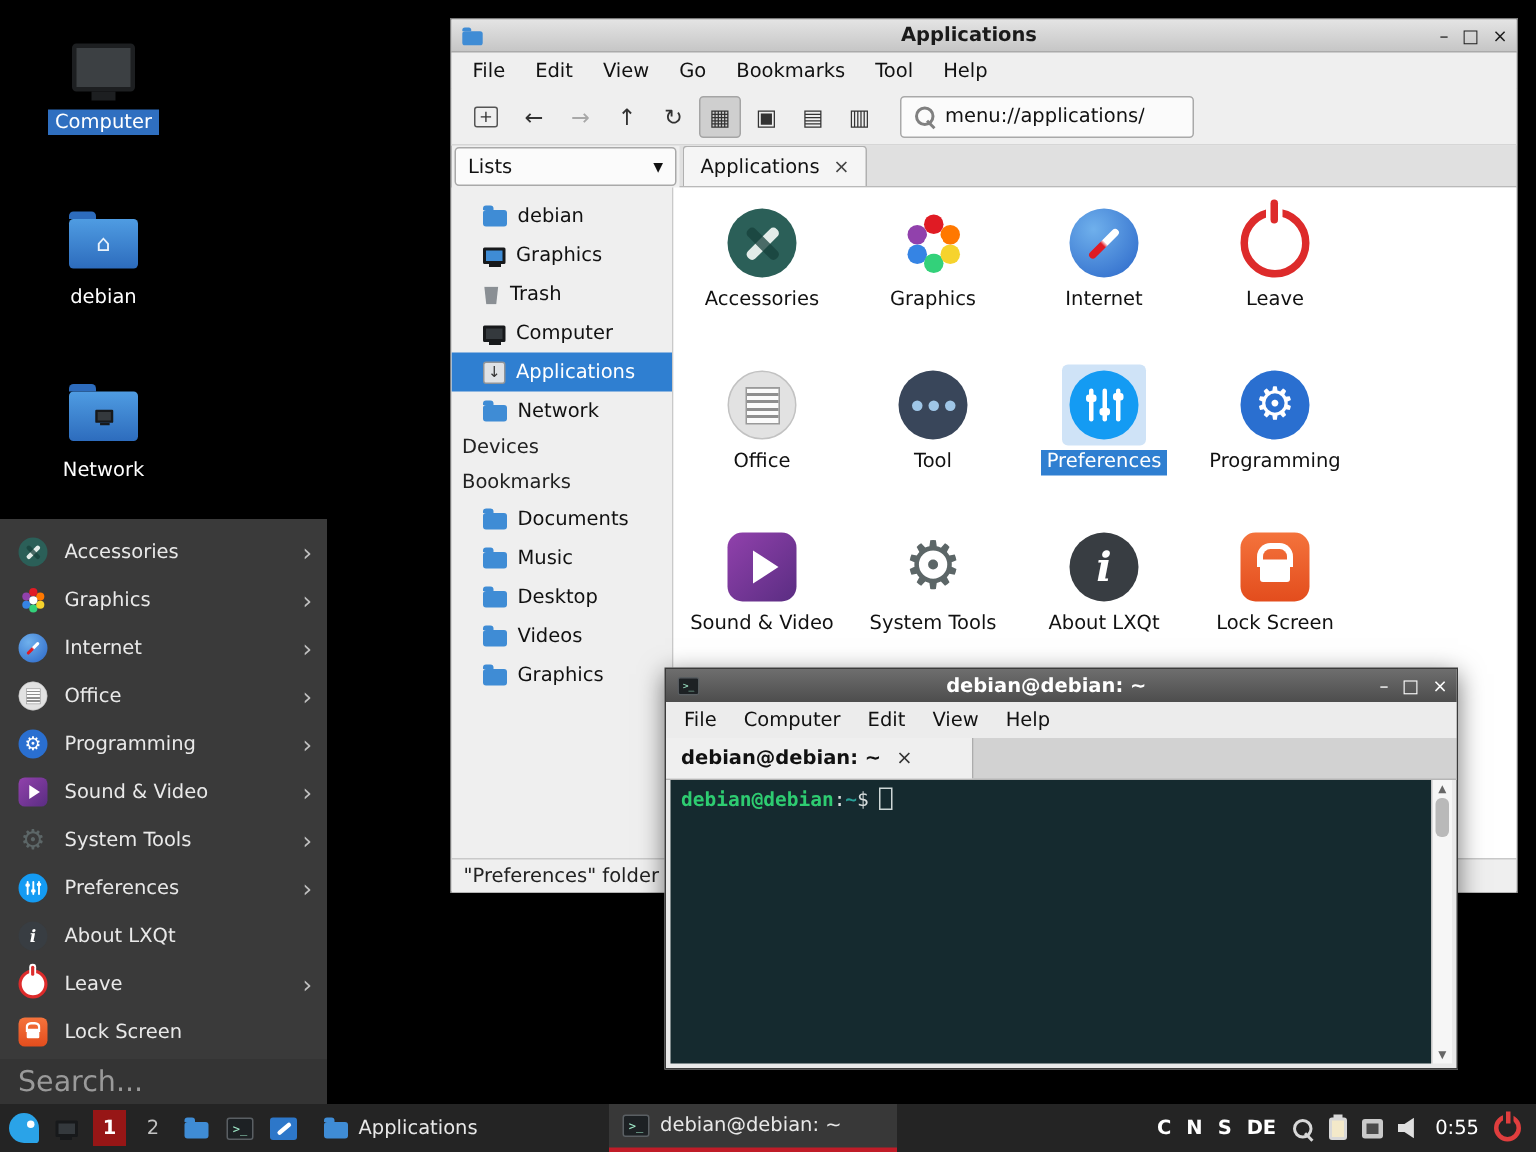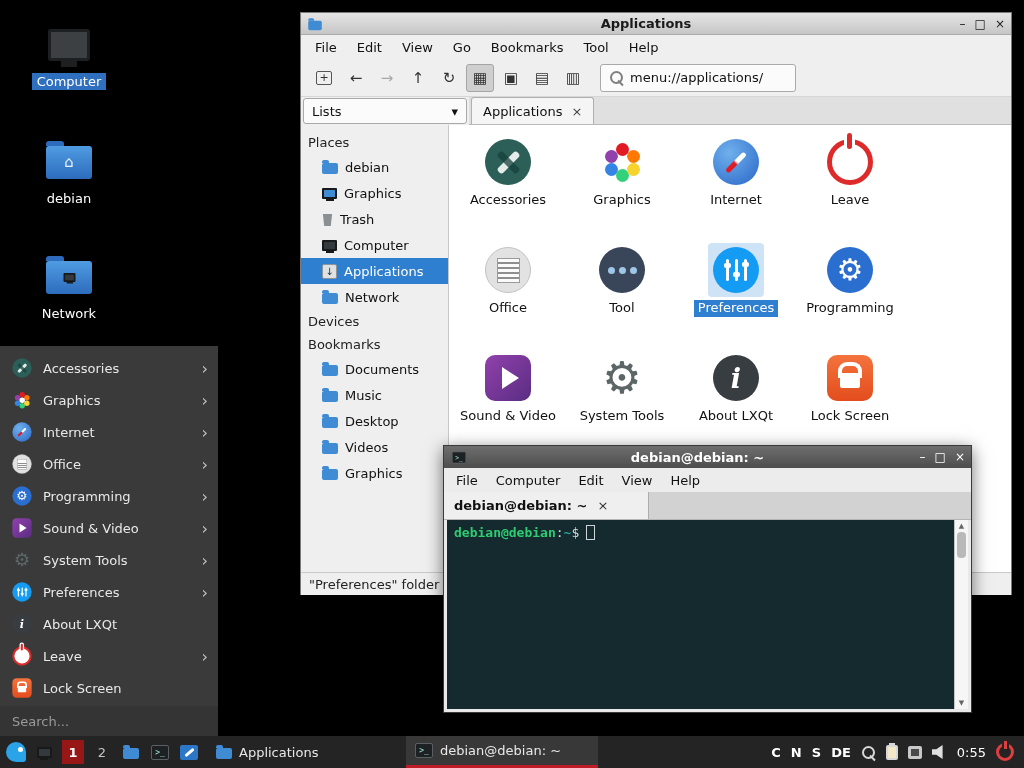--- a/index.html
+++ b/index.html
@@ -56,21 +56,21 @@
   .dt-monitor::after{content:"";position:absolute;left:50%;bottom:-9px;width:16px;height:6px;margin-left:-8px;background:#1d1f21;}
   .dt-folder{width:46px;height:33px;background:linear-gradient(#4f9ce2,#2d6cbd);border-radius:3px;position:relative;display:flex;align-items:center;justify-content:center;color:#eaf3fb;font-size:15px;}
   .dt-folder::before{content:"";position:absolute;top:-5px;left:0;width:18px;height:5px;background:#2d6cbd;border-radius:3px 3px 0 0;}
 
   
   .start-menu{position:absolute;left:0;top:346px;width:218px;height:390px;background:#3a3a3a;z-index:15;color:#e9e9e9;padding-top:6px;}
   .sm-item{display:flex;align-items:center;height:32px;padding:0 10px 0 12px;gap:11px;cursor:default;}
   .sm-label{flex:1;white-space:nowrap;}
   .sm-arrow{color:#c0c0c0;font-size:16px;}
   .sm-search{position:absolute;left:0;bottom:0;width:100%;height:30px;display:flex;align-items:center;padding:0 12px;background:#343434;}
-  .sm-search input{background:transparent;border:none;outline:none;color:#f9a8d4;font-size:13px;width:100%;font-family:inherit;}
+  .sm-search input{background:transparent;border:none;outline:none;color:#f9a8d4;font-size:19px;width:100%;font-family:inherit;}
   .sm-search input::placeholder{color:#9a9a9a;}
 
   
   .win{position:absolute;border:1px solid #7a7a7a;box-shadow:0 4px 16px rgba(0,0,0,.55);background:#efefef;}
   .titlebar{height:22px;display:flex;align-items:center;position:relative;padding:0 6px;}
   .titlebar .wtitle{position:absolute;left:40px;right:60px;text-align:center;font-weight:bold;font-size:13px;white-space:nowrap;overflow:hidden;}
   .winbtns{position:absolute;right:6px;top:0;height:22px;display:flex;align-items:center;gap:9px;font-size:12px;}
   .winbtns span{cursor:default;line-height:1;}
 
   
@@ -80,21 +80,21 @@
   .fm-toolbar{height:38px;display:flex;align-items:center;padding:0 8px;gap:3px;background:#efefef;border-bottom:1px solid #d6d6d6;}
   .tb{width:28px;height:28px;display:flex;align-items:center;justify-content:center;font-size:15px;color:#333;border-radius:3px;}
   .tb.newtab{width:30px;}
   .tb .sq{width:16px;height:14px;border:1px solid #555;border-radius:2px;display:flex;align-items:center;justify-content:center;font-size:11px;line-height:1;}
   .tb.disabled{color:#a8a8a8;}
   .tb.pressed{background:#cfcfcf;border:1px solid #a5a5a5;}
   .pathbar{display:flex;align-items:center;gap:6px;width:196px;height:28px;background:#fbfbfb;border:1px solid #a9a9a9;border-radius:3px;padding:0 8px;margin-left:10px;}
   .pathbar .ptext{white-space:nowrap;overflow:hidden;font-size:13px;color:#111;}
   .btn{height:28px;display:flex;align-items:center;justify-content:center;padding:0 14px;background:linear-gradient(#fdfdfd,#ececec);border:1px solid #a9a9a9;border-radius:3px;margin-left:4px;font-size:13px;}
   .fm-row1{display:flex;height:28px;}
-  .combo{width:164px;height:26px;margin:1px 2px 0 2px;background:#fbfbfb;border:1px solid #a9a9a9;border-radius:3px;display:flex;align-items:center;padding:0 8px;gap:6px;}
+  .combo{width:148px;height:26px;margin:1px 2px 0 2px;background:#fbfbfb;border:1px solid #a9a9a9;border-radius:3px;display:flex;align-items:center;padding:0 8px;gap:6px;}
   .combo .cl{flex:1;}
   .tabbar{flex:1;background:#e0e0e0;border-bottom:1px solid #b9b9b9;display:flex;align-items:flex-end;padding-left:2px;}
   .tab{height:27px;background:#f5f5f5;border:1px solid #b0b0b0;border-bottom:none;border-radius:3px 3px 0 0;display:flex;align-items:center;gap:9px;padding:0 11px;font-size:13px;}
   .tab .tclose{color:#444;font-size:13px;}
   .fm-row2{display:flex;height:447px;}
   .fm-side{width:148px;border-right:1px solid #c9c9c9;background:#efefef;padding-top:6px;overflow:hidden;}
   .side-h{height:23px;display:flex;align-items:center;padding-left:7px;color:#222;}
   .side-i{height:26px;display:flex;align-items:center;gap:7px;padding-left:21px;color:#111;}
   .side-i.sel{background:#2f7fd1;color:#fff;}
   .fm-view{flex:1;background:#fff;display:grid;grid-template-columns:repeat(4,114px);grid-auto-rows:108px;padding:10px 0 0 2px;overflow:hidden;}
@@ -299,21 +299,20 @@
     </div>
     <div class="tabbar">
       <span class="tab">
         <span>Applications</span>
         <span class="tclose">×</span>
       </span>
     </div>
   </div>
   <div class="fm-row2">
     <div class="fm-side">
-      <div class="side-h">Places</div>
       <div class="side-i">
         <span class="fold"></span>
           <span>debian</span>
       </div>
       <div class="side-i">
         <span class="moni" style="background:#3f8cd5;"></span>
           <span>Graphics</span>
       </div>
       <div class="side-i">
         <span class="trash"></span>

